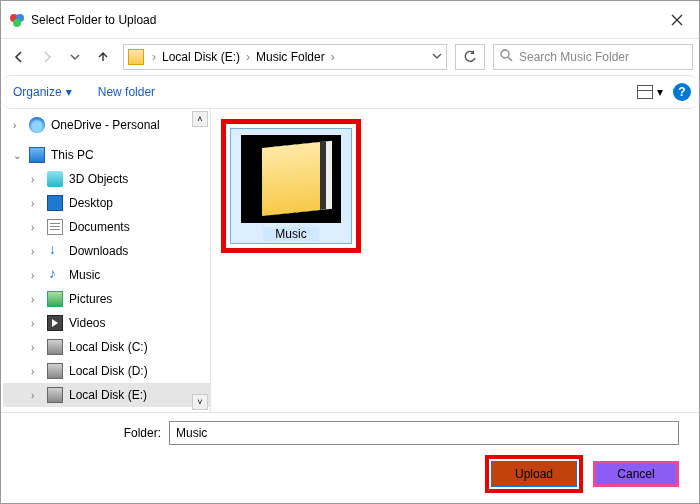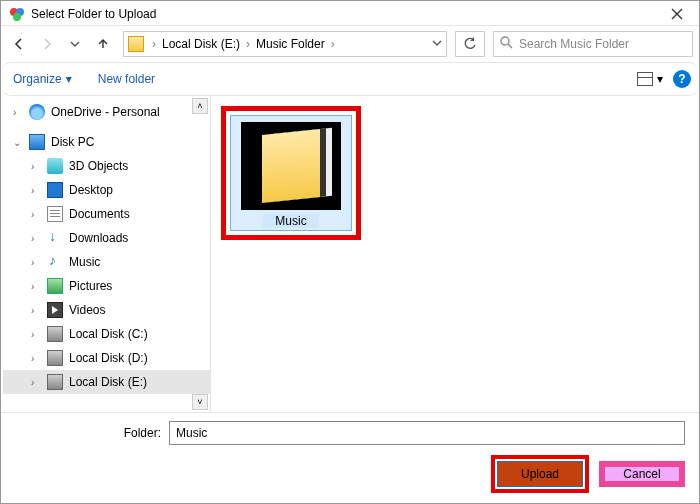--- a/index.html
+++ b/index.html
@@ -1,18 +1,18 @@
 <!DOCTYPE html>
 <html><head>
 <meta charset="utf-8">
 <style>
 * { box-sizing: border-box; margin: 0; padding: 0; font-family: "Segoe UI", Tahoma, sans-serif; font-size: 12px; }
 body { background: #fff; width: 700px; height: 504px; border: 1px solid #999; display: flex; flex-direction: column; overflow: hidden; }
 
-.titlebar { display: flex; align-items: center; height: 25px; padding: 1px 0 0 8px; border-bottom: 1px solid #e5e5e5; }
+.titlebar { display: flex; align-items: center; height: 38px; padding: 1px 0 0 8px; border-bottom: 1px solid #e5e5e5; }
 .titlebar .app-icon { width: 16px; height: 16px; margin-right: 6px; }
 .titlebar .title { flex: 1; font-size: 12px; }
 .titlebar .close { width: 44px; height: 30px; display: flex; align-items: center; justify-content: center; }
 
 .navbar { display: flex; align-items: center; height: 36px; padding: 2px 6px; gap: 4px; }
 .nav-btn { width: 24px; height: 24px; display: flex; align-items: center; justify-content: center; color: #555; }
 .nav-btn.disabled { color: #ccc; }
 .addr-box { flex: 1; display: flex; align-items: center; border: 1px solid #ccc; height: 26px; padding: 0 4px; background: #fff; margin: 0 4px; }
 .addr-box .folder-ic { width: 16px; height: 16px; background: linear-gradient(#ffe9a6,#f7c948); border: 1px solid #d6a400; margin-right: 6px; }
 .addr-box .crumb { padding: 0 4px; white-space: nowrap; }
@@ -52,26 +52,26 @@
 .ic-vid { background:#444; border:1px solid #222; position:relative;} .ic-vid::after{content:"";position:absolute;left:4px;top:3px;border-left:6px solid #fff;border-top:4px solid transparent;border-bottom:4px solid transparent;}
 .ic-disk { background:linear-gradient(#d0d0d0,#888); border:1px solid #666; }
 
 .content { flex:1; padding: 10px; }
 .item-wrap { border:5px solid #e60000; padding:4px; width:140px; }
 .item { border:1px solid #7aaedc; background:#dbeeff; padding:6px 6px 2px 6px; display:flex; flex-direction:column; align-items:center; }
 .thumb { width:100px; height:88px; background:#000; display:flex; align-items:center; justify-content:center; }
 .thumb .fold { width:58px; height:68px; background:linear-gradient(#ffe9a6,#f7c948); transform: skewY(-6deg); box-shadow:6px 0 0 #333, 12px 0 0 #eee; }
 .item .cap { margin-top:4px; background:#cfe7ff; padding:0 12px; }
 
-.footer { border-top:1px solid #e5e5e5; padding:8px 14px 10px 10px; }
+.footer { border-top:1px solid #e5e5e5; padding:8px 20px 10px 10px; }
 .frow { display:flex; align-items:center; gap:8px; margin-bottom:10px; }
 .frow label { width: 150px; text-align:right; }
 .frow input { flex:1; height:24px; border:1px solid #888; padding:0 6px; }
 .btnrow { display:flex; justify-content:flex-end; gap:10px; align-items:center; }
-.btn { min-width:86px; height:26px; border:6px solid #ec4899; background:#f0abfc; display:flex; align-items:center; justify-content:center; }
+.btn { min-width:86px; height:26px; border:3px solid #ec4899; background:#8b5cf6; display:flex; align-items:center; justify-content:center; }
 .btn.primary { border:1px solid #0078d7; background:#c2410c; }
 .upload-wrap { border:4px solid #e60000; padding:2px; }
 </style>
 </head>
 <body>
 
 <div class="titlebar">
   <span class="app-icon">
     <svg viewBox="0 0 16 16">
         <circle cx="5" cy="6" r="4" fill="#e03a3a"></circle>
@@ -158,21 +158,21 @@
 
     <div class="node">
       <span class="exp">›</span>
       <span class="ic ic-cloud"></span>
       <span class="lbl">OneDrive - Personal</span>
     </div>
     <div style="height:6px"></div>
     <div class="node">
       <span class="exp">⌄</span>
       <span class="ic ic-pc"></span>
-      <span class="lbl">Disk PC</span>
+      <span class="lbl">This PC</span>
     </div>
 
     <div class="node ch">
         <span class="exp">›</span>
         <span class="ic ic-3d"></span>
         <span class="lbl">3D Objects</span>
       </div>
     <div class="node ch">
         <span class="exp">›</span>
         <span class="ic ic-desk"></span>

